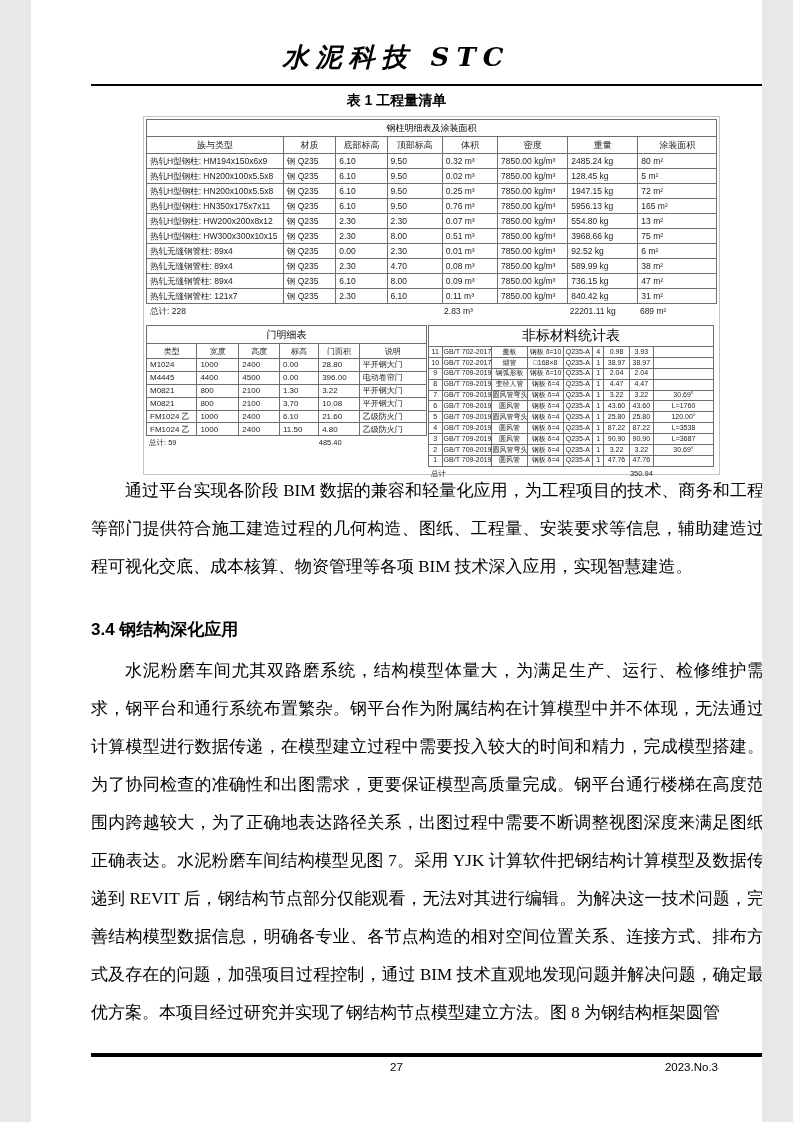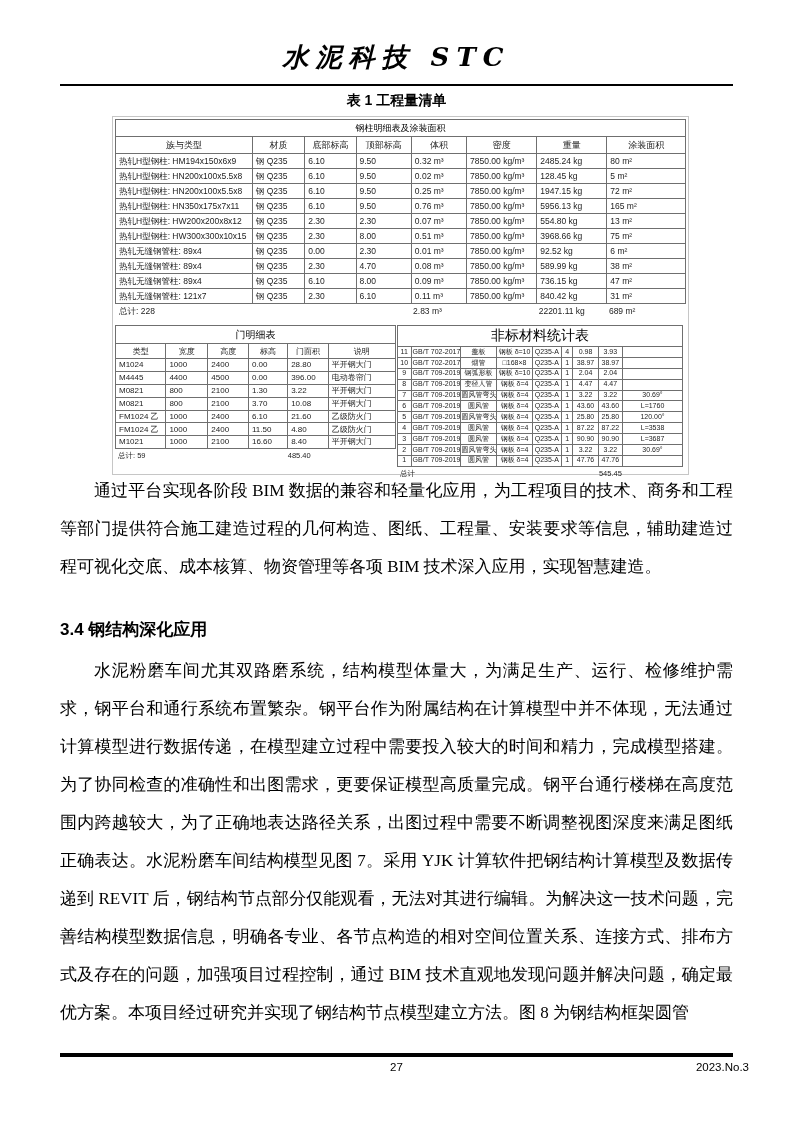--- a/index.html
+++ b/index.html
@@ -1,17 +1,17 @@
 <!DOCTYPE html>
 <html><head>
 <meta charset="utf-8">
 <style>
   html,body{margin:0;padding:0;background:#e8e8e8;}
   .page{
-    position:relative; width:793px; height:1122px; margin:0 auto;
+    position:relative; width:731px; height:1122px; margin:0 auto;
     background:#ffffff; overflow:hidden;
     font-family:"Liberation Serif","DejaVu Serif",serif; color:#111;
   }
   
   .journal-title{
     position:absolute; top:40px; left:0; right:0; text-align:center;
     font-family:"DejaVu Serif","Liberation Serif",serif;
     font-style:italic; font-weight:bold; font-size:26px; letter-spacing:7px; color:#000;
   }
   .header-rule{position:absolute; top:84px; left:60px; width:673px; border-top:2.5px solid #000;}
@@ -280,28 +280,20 @@
                 <td>乙级防火门</td>
               </tr>
               <tr>
                 <td>FM1024 乙</td>
                 <td>1000</td>
                 <td>2400</td>
                 <td>11.50</td>
                 <td>4.80</td>
                 <td>乙级防火门</td>
               </tr>
-              <tr>
-                <td>M1021</td>
-                <td>1000</td>
-                <td>2100</td>
-                <td>16.60</td>
-                <td>8.40</td>
-                <td>平开钢大门</td>
-              </tr>
             </tbody>
         </table>
         <div class="total-row small">
           <span style="left:3px">总计: 59</span>
           <span style="left:61.5%">485.40</span>
         </div>
       </div>
 
       <div class="subcol-r">
         <table class="t-mat">
@@ -440,21 +432,21 @@
                 <td>Q235-A</td>
                 <td>1</td>
                 <td>47.76</td>
                 <td>47.76</td>
                 <td></td>
               </tr>
             </tbody>
         </table>
         <div class="total-row small">
           <span style="left:3px">总计</span>
-          <span style="left:70.6%">545.45</span>
+          <span style="left:70.6%">350.94</span>
         </div>
       </div>
     </div>
   </div>
 
   <p class="body-par" style="top:472px">通过平台实现各阶段 BIM 数据的兼容和轻量化应用，为工程项目的技术、商务和工程等部门提供符合施工建造过程的几何构造、图纸、工程量、安装要求等信息，辅助建造过程可视化交底、成本核算、物资管理等各项 BIM 技术深入应用，实现智慧建造。</p>
   <h3 class="section-heading" style="top:618px">3.4 钢结构深化应用</h3>
   <p class="body-par" style="top:652px">水泥粉磨车间尤其双路磨系统，结构模型体量大，为满足生产、运行、检修维护需求，钢平台和通行系统布置繁杂。钢平台作为附属结构在计算模型中并不体现，无法通过计算模型进行数据传递，在模型建立过程中需要投入较大的时间和精力，完成模型搭建。为了协同检查的准确性和出图需求，更要保证模型高质量完成。钢平台通行楼梯在高度范围内跨越较大，为了正确地表达路径关系，出图过程中需要不断调整视图深度来满足图纸正确表达。水泥粉磨车间结构模型见图 7。采用 YJK 计算软件把钢结构计算模型及数据传递到 REVIT 后，钢结构节点部分仅能观看，无法对其进行编辑。为解决这一技术问题，完善结构模型数据信息，明确各专业、各节点构造的相对空间位置关系、连接方式、排布方式及存在的问题，加强项目过程控制，通过 BIM 技术直观地发现问题并解决问题，确定最优方案。本项目经过研究并实现了钢结构节点模型建立方法。图 8 为钢结构框架圆管</p>
 
   <div class="footer-rule"></div>

